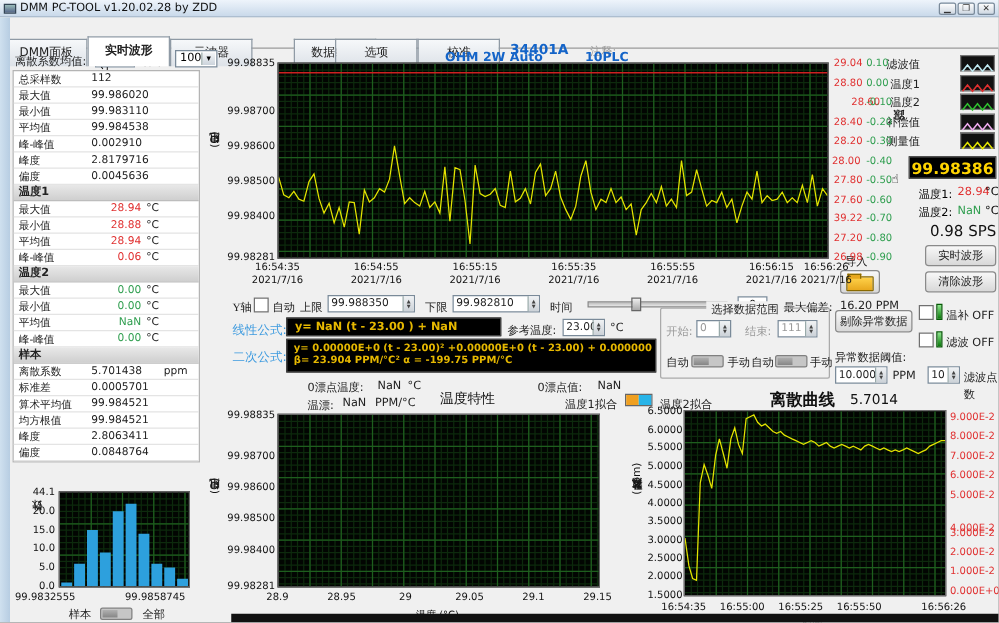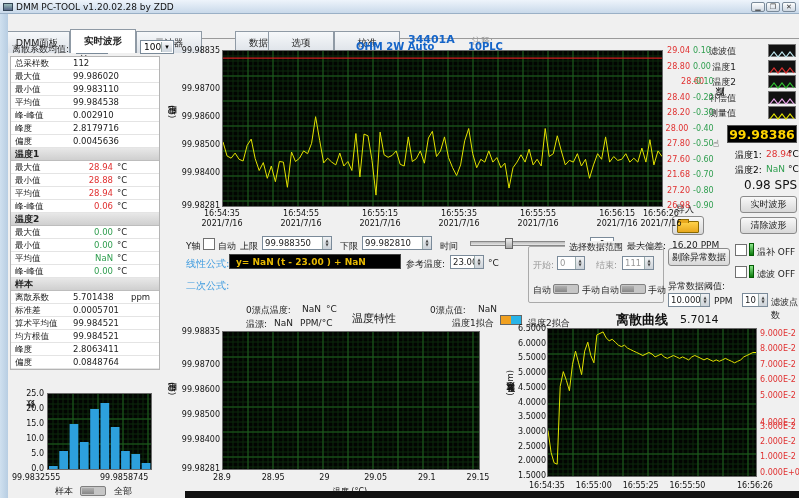--- a/index.html
+++ b/index.html
@@ -413,21 +413,21 @@
   <span class="abs small-val green-t" style="left:766px;top:164px;">NaN</span>
   <span class="abs small-val" style="left:788px;top:164px;">°C</span>
   <span class="abs" style="left:744px;top:178px;font-size:12px;color:#111;">0.98 SPS</span>
   <div class="btn" style="left:740px;top:196px;width:57px;height:17px;">实时波形</div>
   <span class="abs lbl9" style="left:676px;top:203px;">导入</span>
   <div class="btn" style="left:672px;top:216px;width:32px;height:19px;">
       <span class="folder" style="left:4px;top:4px;"></span>
     </div>
   <div class="btn" style="left:740px;top:217px;width:57px;height:17px;">清除波形</div>
 
-  <span class="abs lbl9" style="left:186px;top:240px;">Y轴</span>
+  <span class="abs lbl9" style="left:186px;top:240px;font-family:Liberation Serif, serif;">Y轴</span>
   <span class="checkbox" style="left:203px;top:238px;"></span>
   <span class="abs lbl9" style="left:218px;top:240px;">自动</span>
   <span class="abs lbl9" style="left:240px;top:240px;">上限</span>
   <span class="spin" style="left:262px;top:236px;width:70px;"><span>99.988350</span><span class="updn">
         <span>▲</span>
         <span>▼</span>
       </span></span>
   <span class="abs lbl9" style="left:340px;top:240px;">下限</span>
   <span class="spin" style="left:362px;top:236px;width:70px;"><span>99.982810</span><span class="updn">
         <span>▲</span>
@@ -443,20 +443,24 @@
 
   <span class="blue-lbl" style="left:186px;top:257px;">线性公式:</span>
   <div class="formula" style="left:229px;top:254px;width:172px;height:15px;font-size:9px;line-height:14px;padding-left:6px;">y=      NaN (t -  23.00 )  + NaN</div>
   <span class="abs lbl9" style="left:406px;top:258px;">参考温度:</span>
   <span class="spin" style="left:450px;top:255px;width:34px;"><span>23.00</span><span class="updn">
         <span>▲</span>
         <span>▼</span>
       </span></span>
   <span class="abs lbl9" style="left:488px;top:258px;">°C</span>
   <span class="blue-lbl" style="left:186px;top:279px;">二次公式:</span>
+  <div class="formula" style="left:229px;top:271px;width:296px;height:27px;font-size:8px;padding:2px 0 0 5px;">
+    <div>y=  0.00000E+0 (t - 23.00)² +0.00000E+0 (t - 23.00) + 0.000000</div>
+    <div>β=   23.904  PPM/°C²       α =   -199.75  PPM/°C</div>
+  </div>
 
   <div class="groupbox" style="left:528px;top:246px;width:136px;height:57px;">
     <span class="gtitle">选择数据范围</span>
   </div>
   <span class="abs lbl9" style="left:533px;top:259px;color:#999;">开始:</span>
   <span class="spin grey" style="left:557px;top:256px;width:28px;"><span>0</span><span class="updn">
         <span>▲</span>
         <span>▼</span>
       </span></span>
   <span class="abs lbl9" style="left:596px;top:259px;color:#999;">结束:</span>
@@ -720,21 +724,21 @@
       <span class="legend-ic"><svg width="26" height="11">
           <polyline points="1,8 5,3 9,8 13,3 17,8 21,3 25,8" fill="none" stroke="#eeaaee" stroke-width="1.2"></polyline>
         </svg></span>
     </div>
     <div class="legend-row" style="left: 728px; top: 106px; width: 70px;">
       <span class="ll">测量值</span>
       <span class="legend-ic"><svg width="26" height="11">
           <polyline points="1,8 5,3 9,8 13,3 17,8 21,3 25,8" fill="none" stroke="#e3e300" stroke-width="1.2"></polyline>
         </svg></span>
     </div>
-    <div class="tick" style="left: 22px; top: 389px; width: 22px; text-align: right;">25.0</div>
+    <div class="tick" style="left: 22px; top: 389px; width: 22px; text-align: right;">44.1</div>
     <div class="tick" style="left: 22px; top: 404px; width: 22px; text-align: right;">20.0</div>
     <div class="tick" style="left: 22px; top: 419px; width: 22px; text-align: right;">15.0</div>
     <div class="tick" style="left: 22px; top: 434px; width: 22px; text-align: right;">10.0</div>
     <div class="tick" style="left: 22px; top: 449px; width: 22px; text-align: right;">5.0</div>
     <div class="tick" style="left: 22px; top: 464px; width: 22px; text-align: right;">0.0</div>
     <div class="tick" style="left: 180px; top: 46px; width: 40px; text-align: right;">99.98835</div>
     <div class="tick" style="left: 180px; top: 83.82px; width: 40px; text-align: right;">99.98700</div>
     <div class="tick" style="left: 180px; top: 111.72px; width: 40px; text-align: right;">99.98600</div>
     <div class="tick" style="left: 180px; top: 139.775px; width: 40px; text-align: right;">99.98500</div>
     <div class="tick" style="left: 180px; top: 167.675px; width: 40px; text-align: right;">99.98400</div>
@@ -754,21 +758,21 @@
     <div class="tick" style="left: 641px; top: 209px; width: 40px; text-align: center;">16:56:26</div>
     <div class="tick" style="left: 639px; top: 219px; width: 44px; text-align: center;">2021/7/16</div>
     <div class="tick" style="left: 664px; top: 46px; width: 26px; text-align: right; color: rgb(224, 48, 48);">29.04</div>
     <div class="tick" style="left: 664px; top: 61.5px; width: 26px; text-align: right; color: rgb(224, 48, 48);">28.80</div>
     <div class="tick" style="left: 664px; top: 77px; width: 40px; text-align: right; color: rgb(224, 48, 48);">28.60</div>
     <div class="tick" style="left: 664px; top: 92.5px; width: 26px; text-align: right; color: rgb(224, 48, 48);">28.40</div>
     <div class="tick" style="left: 664px; top: 108px; width: 26px; text-align: right; color: rgb(224, 48, 48);">28.20</div>
     <div class="tick" style="left: 664px; top: 123.5px; width: 26px; text-align: center; color: rgb(224, 48, 48);">28.00</div>
     <div class="tick" style="left: 664px; top: 139px; width: 26px; text-align: right; color: rgb(224, 48, 48);">27.80</div>
     <div class="tick" style="left: 664px; top: 154.5px; width: 26px; text-align: right; color: rgb(224, 48, 48);">27.60</div>
-    <div class="tick" style="left: 664px; top: 170px; width: 26px; text-align: right; color: rgb(224, 48, 48);">21.68</div>
+    <div class="tick" style="left: 664px; top: 170px; width: 26px; text-align: right; color: rgb(224, 48, 48);">39.22</div>
     <div class="tick" style="left: 664px; top: 185.5px; width: 26px; text-align: right; color: rgb(224, 48, 48);">27.20</div>
     <div class="tick" style="left: 664px; top: 201px; width: 26px; text-align: right; color: rgb(224, 48, 48);">26.98</div>
     <div class="tick" style="left: 693px; top: 46px; width: 26px; text-align: left; color: rgb(47, 158, 79);">0.10</div>
     <div class="tick" style="left: 693px; top: 61.5px; width: 26px; text-align: left; color: rgb(47, 158, 79);">0.00</div>
     <div class="tick" style="left: 693px; top: 77px; width: 26px; text-align: left; color: rgb(47, 158, 79);">-0.10</div>
     <div class="tick" style="left: 693px; top: 92.5px; width: 26px; text-align: left; color: rgb(47, 158, 79);">-0.20</div>
     <div class="tick" style="left: 693px; top: 108px; width: 26px; text-align: left; color: rgb(47, 158, 79);">-0.30</div>
     <div class="tick" style="left: 693px; top: 123.5px; width: 26px; text-align: left; color: rgb(47, 158, 79);">-0.40</div>
     <div class="tick" style="left: 693px; top: 139px; width: 26px; text-align: left; color: rgb(47, 158, 79);">-0.50</div>
     <div class="tick" style="left: 693px; top: 154.5px; width: 26px; text-align: left; color: rgb(47, 158, 79);">-0.60</div>

